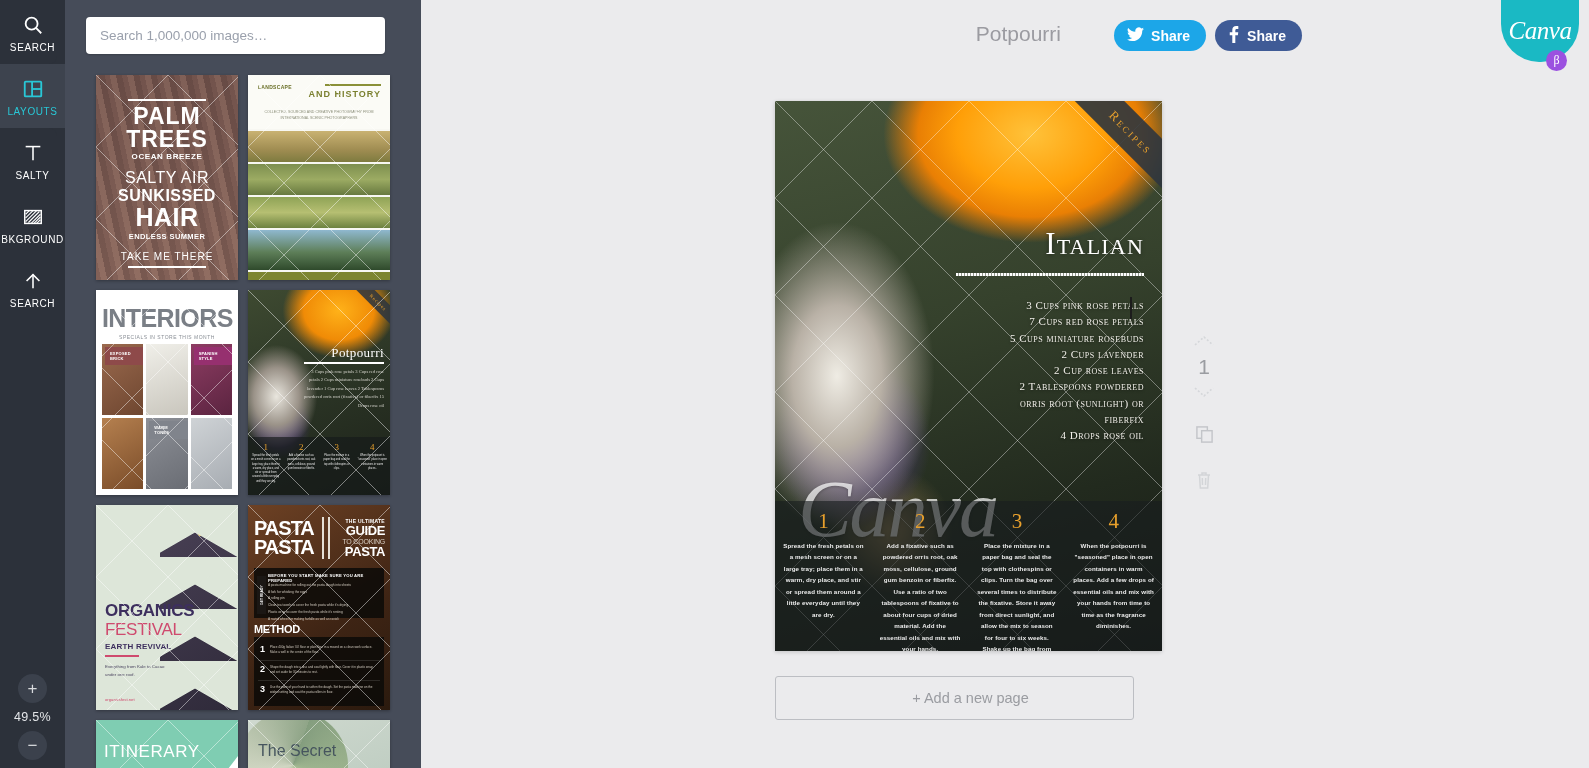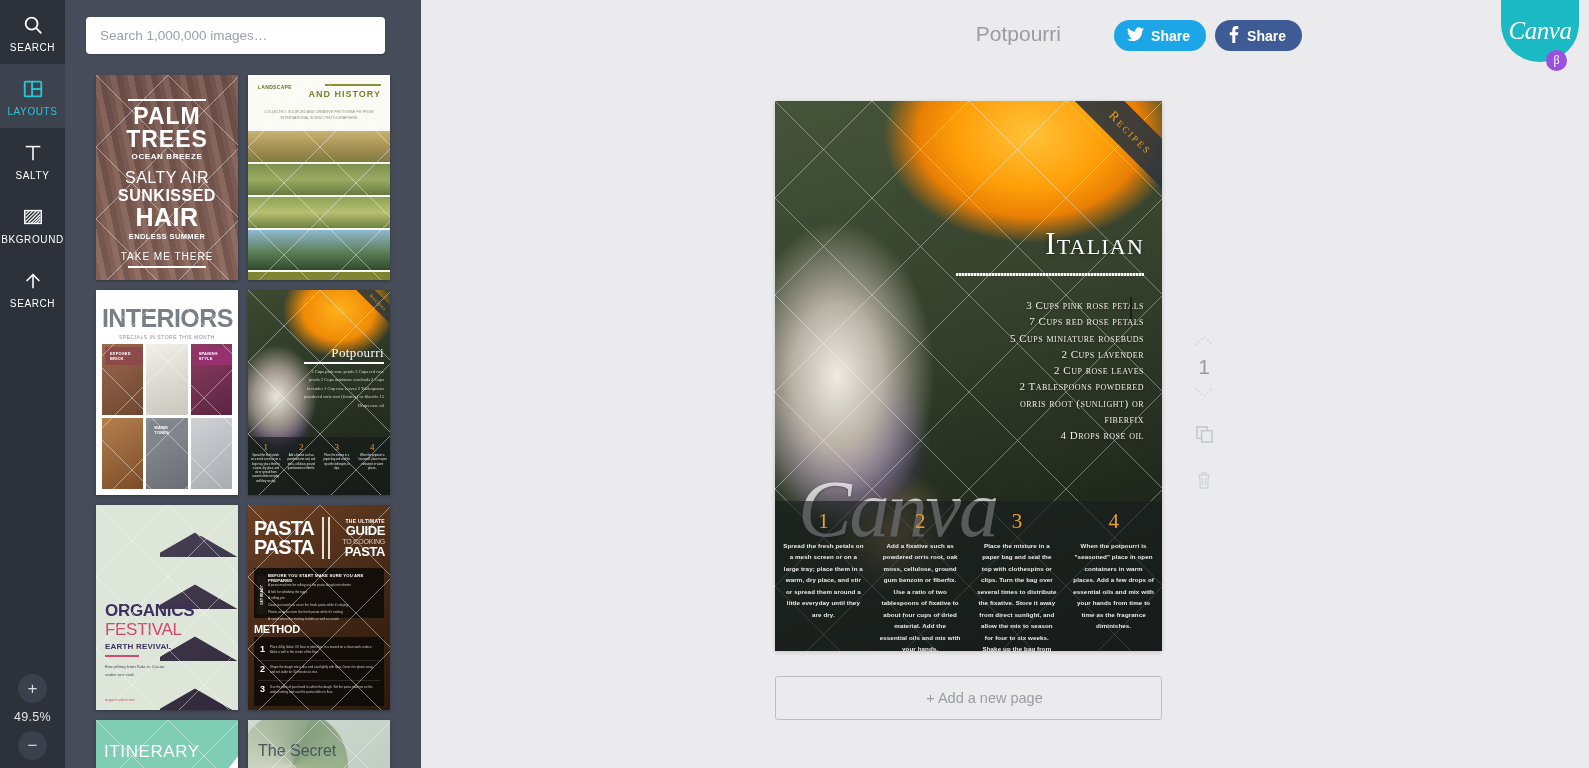--- a/index.html
+++ b/index.html
@@ -303,21 +303,21 @@
   #cursor { position:absolute; left:1130px; top:297px; width:2px; height:22px; background:#1c1c1c; }
 
   
   #pagetools { position:absolute; left:1186px; top:335px; width:36px;
     display:flex; flex-direction:column; align-items:center; gap:9px; color:#c3c5c9; }
   #pagetools .num { font-size:21px; color:#9a9ca1; font-weight:400; line-height:1; }
   .ptool { cursor:pointer; display:flex; align-items:center; justify-content:center; }
 
   
   #addpage {
-    position:absolute; left:775px; top:676px; width:387px; height:44px;
+    position:absolute; left:775px; top:676px; width:359px; height:44px;
     border:1px solid #bcbec3; border-radius:3px; background:#ebebed;
     display:flex; align-items:center; justify-content:center; cursor:pointer;padding-left:32px;
   }
   #addpage span { color:#9a9ca1; font-size:14.5px; }
 </style>
 </head>
 <body>
 
 <div id="app">
 

